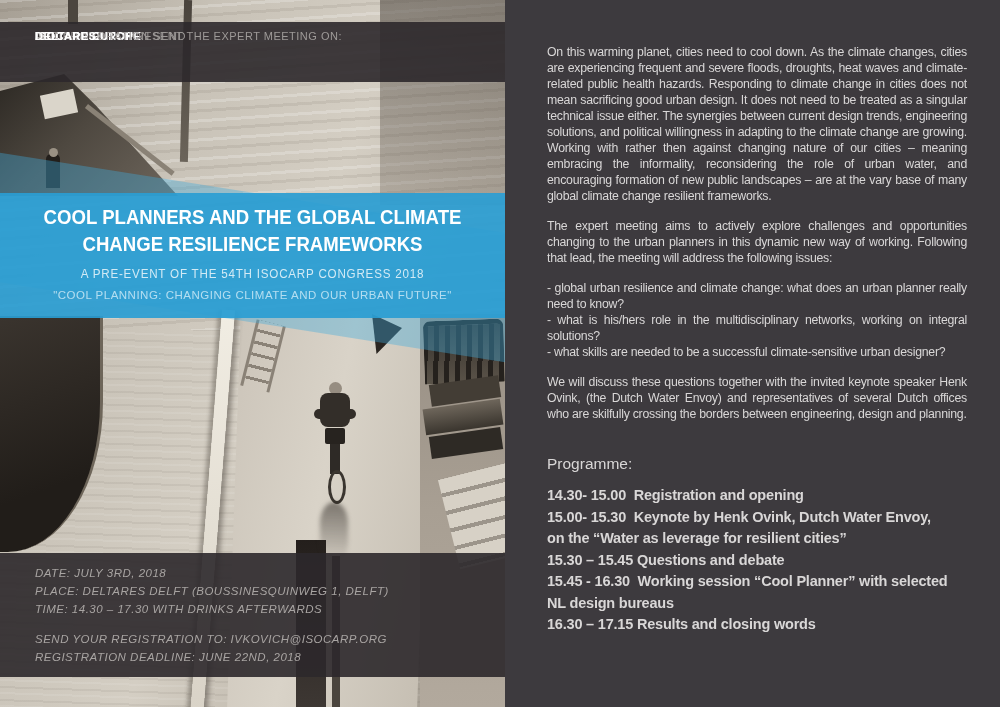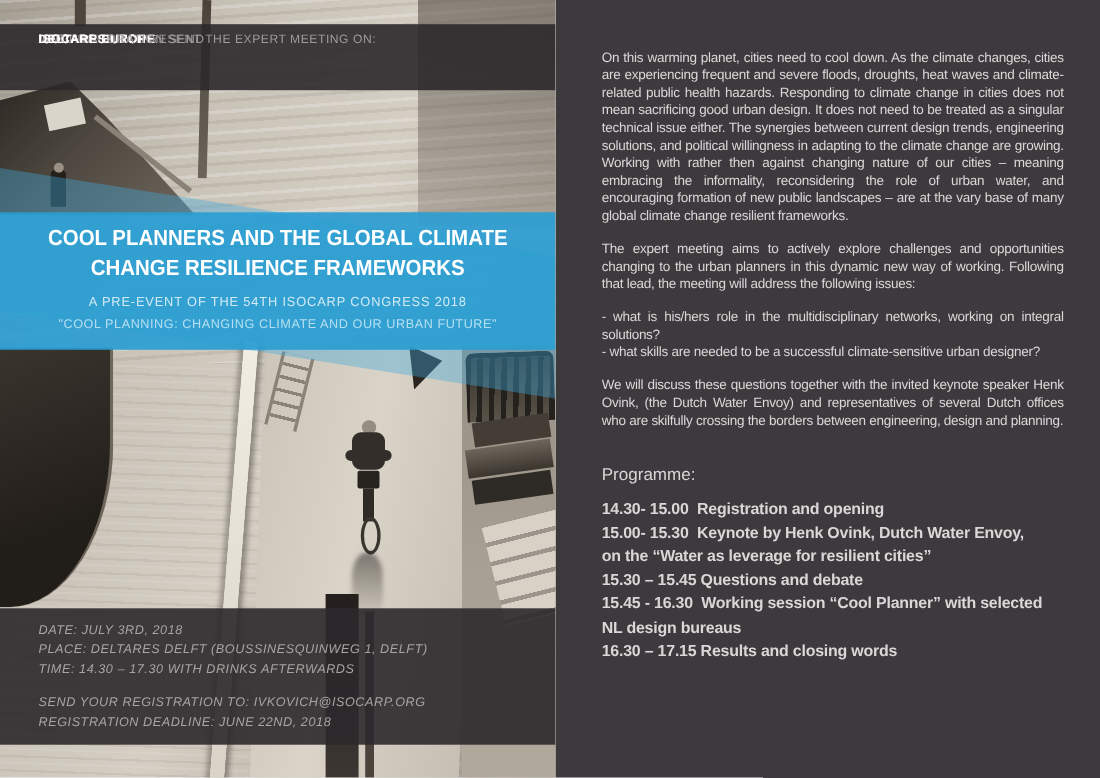--- a/index.html
+++ b/index.html
@@ -153,20 +153,21 @@
       <div class="detail-gap"></div>
       <div>SEND YOUR REGISTRATION TO: IVKOVICH@ISOCARP.ORG</div>
       <div>REGISTRATION DEADLINE: JUNE 22ND, 2018</div>
     </div>
   </div>
 
   <div class="info">
     <p>On this warming planet, cities need to cool down. As the climate changes, cities are experiencing frequent and severe floods, droughts, heat waves and climate-related public health hazards. Responding to climate change in cities does not mean sacrificing good urban design. It does not need to be treated as a singular technical issue either.  The synergies between current design trends, engineering solutions, and political willingness in adapting to the climate change are growing.  Working with rather then against changing nature of our cities – meaning embracing the informality, reconsidering the role of urban water, and encouraging formation of new public landscapes – are at the vary base of many global climate change resilient frameworks.</p>
     <p>The expert meeting aims to actively explore challenges and opportunities changing to the urban planners in this dynamic new way of working. Following that lead, the meeting will address the following issues:</p>
     <div class="bullets">
+      <div class="bullet">- global urban resilience and climate change: what does an urban planner really need to know?</div>
       <div class="bullet">- what is his/hers role in the multidisciplinary networks, working on integral solutions?</div>
       <div class="bullet">- what skills are needed to be a successful climate-sensitive urban designer?</div>
     </div>
     <p>We will discuss these questions together with the invited keynote speaker Henk Ovink, (the Dutch Water Envoy) and representatives of several Dutch offices who are skilfully crossing the borders between engineering, design and planning.</p>
     <div class="prog-heading">Programme:</div>
     <div>
       <div class="prog-line">14.30- 15.00  Registration and opening</div>
       <div class="prog-line">15.00- 15.30  Keynote by Henk Ovink, Dutch Water Envoy,</div>
       <div class="prog-line">on the “Water as leverage for resilient cities”</div>
       <div class="prog-line">15.30 – 15.45 Questions and debate</div>

